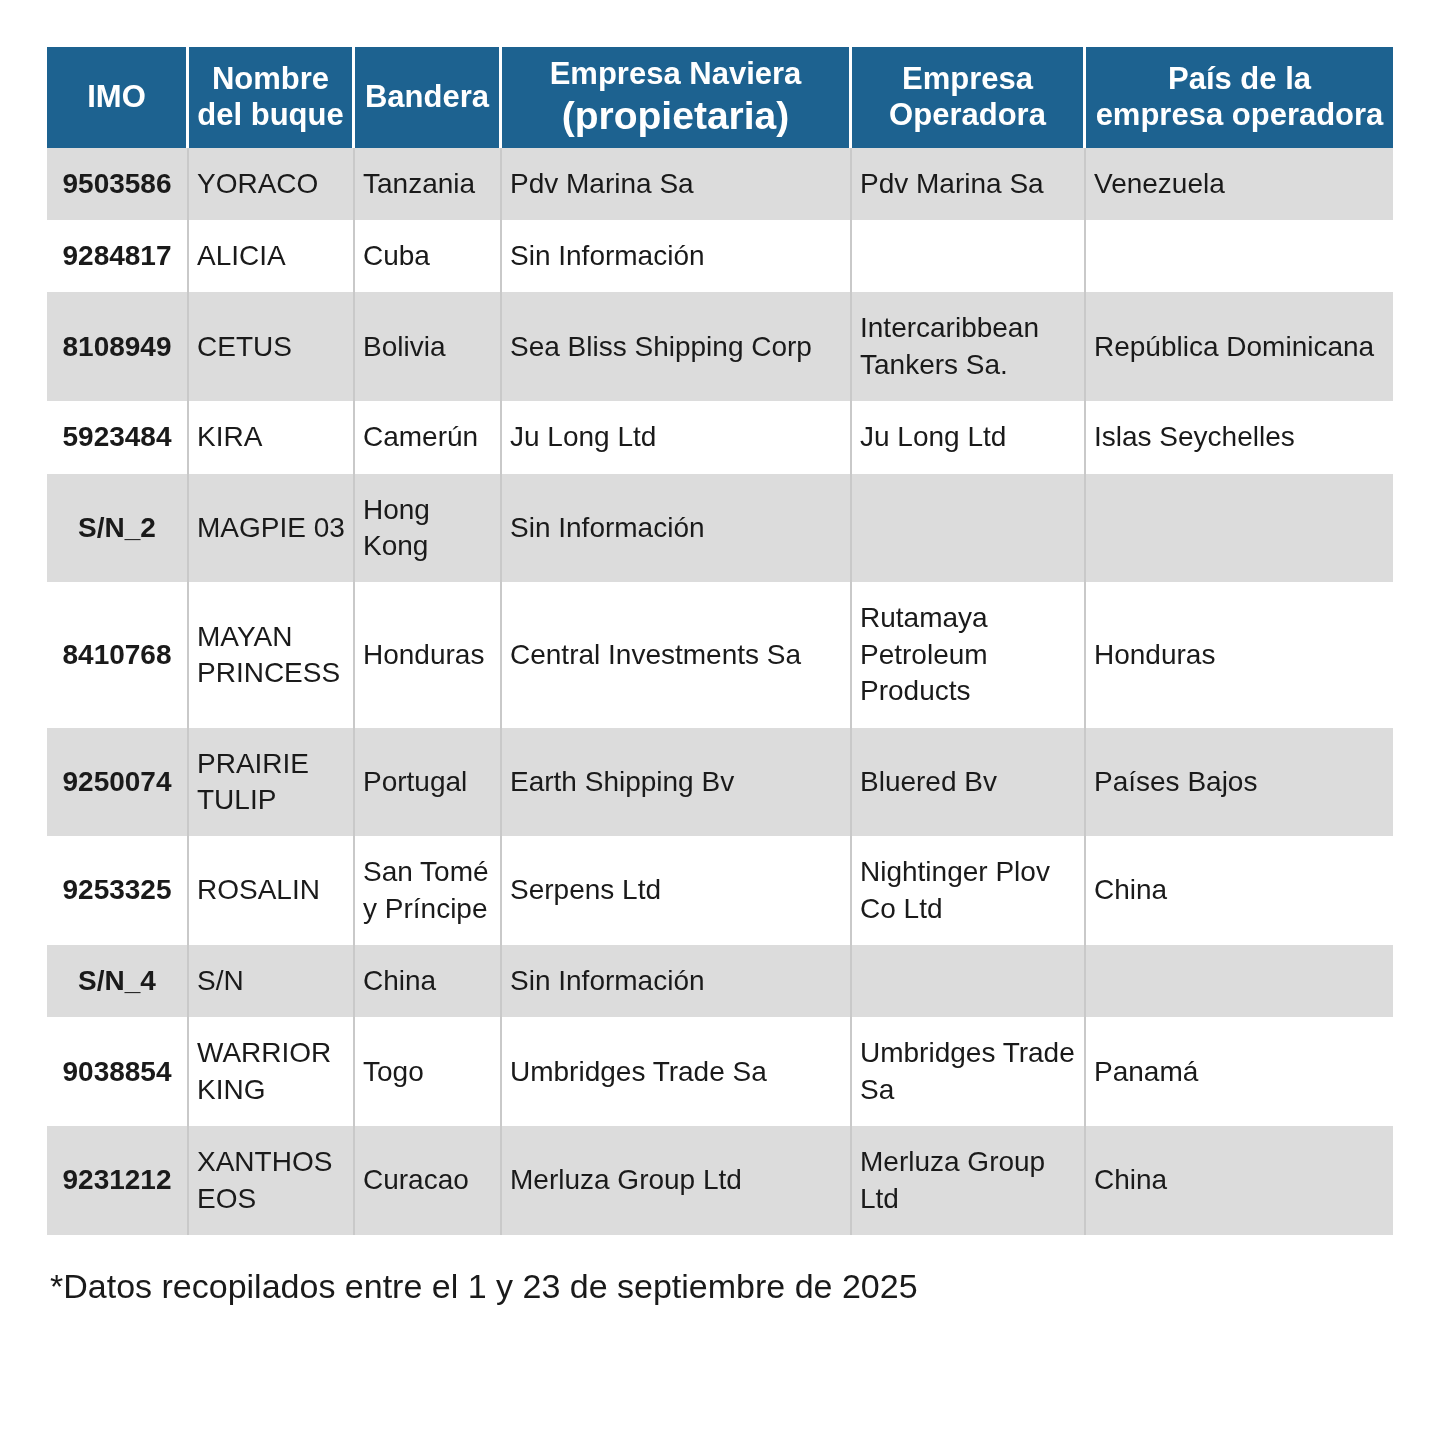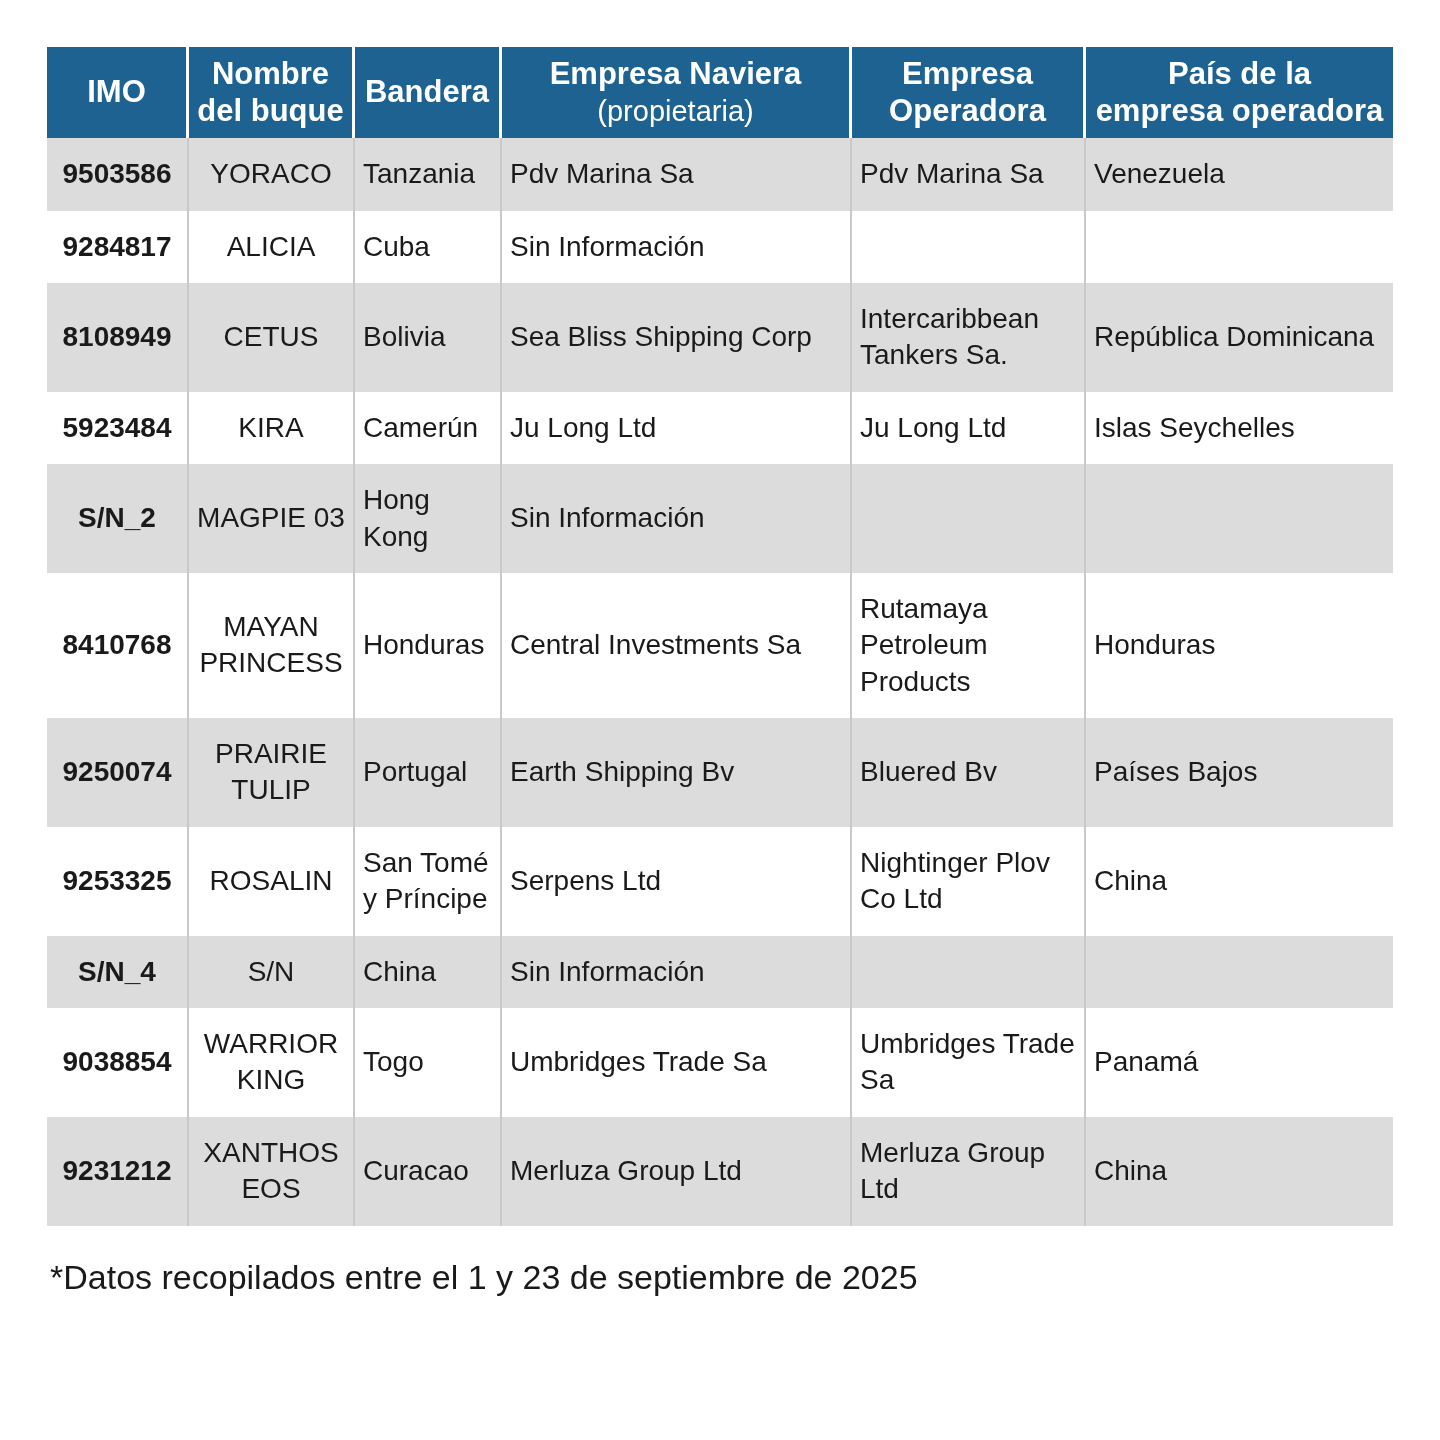--- a/index.html
+++ b/index.html
@@ -32,37 +32,37 @@
     font-weight:700;
     font-size:31px;
     line-height:1.18;
     text-align:center;
     vertical-align:middle;
     padding:9px 4px;
     border-right:3px solid #ffffff;
   }
   table.ships th:last-child{ border-right:none; }
   table.ships th .sub{
-    font-weight:400;
-    font-size:29px;
+    font-weight:700;
+    font-size:39px;
   }
   table.ships td{
     background:var(--row-bg);
     font-size:28px;
     line-height:1.3;
     vertical-align:middle;
     padding:18px 8px;
     border-right:2px solid var(--grid-line);
     overflow:hidden;
   }
   table.ships td:last-child{ border-right:none;margin-top:43px; }
   table.ships tr.stripe td{ background:var(--stripe-bg); }
 
   td.col-imo{ text-align:center; font-weight:700; padding-left:2px; padding-right:2px; }
-  td.col-nombre{ text-align:center; padding-left:4px; padding-right:4px; }
+  td.col-nombre{ text-align:left; padding-left:4px; padding-right:4px; }
   td.col-bandera{ text-align:left; padding-left:6px; padding-right:6px; }
   td.col-naviera{ text-align:left; padding-left:8px; padding-right:12px; }
   td.col-operadora{ text-align:left; padding-left:8px; padding-right:16px; }
   td.col-pais{ text-align:left; padding-left:8px; padding-right:2px; }
 
   .footnote{
     margin:32px 0 0 3px;
     font-size:34px;
     color:var(--body-text);
   }

